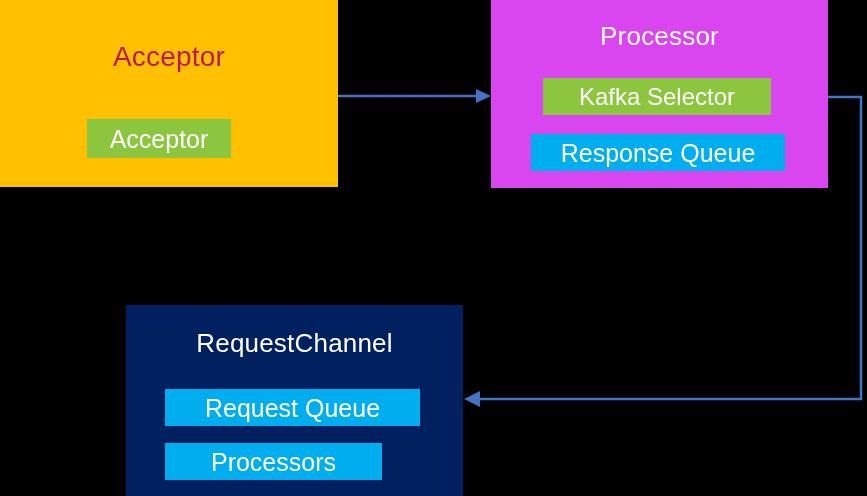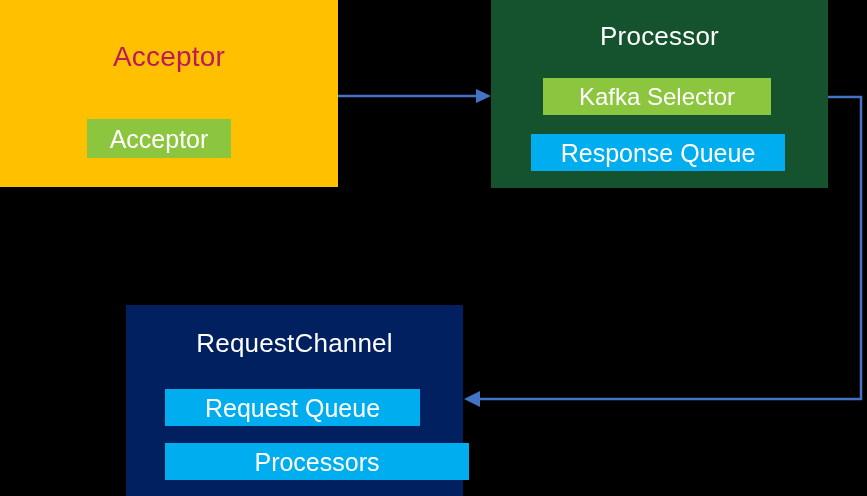--- a/index.html
+++ b/index.html
@@ -58,21 +58,21 @@
     font-size: 25px;
     line-height: 28px;
   }
 
   
   #processor-box {
     left: 491px;
     top: 0px;
     width: 337px;
     height: 188px;
-    background: #14532d;
+    background: #d946ef;
   }
   #processor-title {
     position: absolute;
     left: 0;
     top: 20px;
     width: 337px;
     text-align: center;
     color: #FFFFFF;
     font-size: 26px;
     line-height: 32px;
@@ -143,21 +143,21 @@
   }
   #request-queue-chip .chip-label {
     color: #FFFFFF;
     font-size: 25px;
     line-height: 28px;
   }
   #processors-chip {
     position: absolute;
     left: 39px;
     top: 138px;
-    width: 304px;
+    width: 217px;
     height: 37px;
     background: #00AEEF;
     display: flex;
     align-items: center;
     justify-content: center;
   }
   #processors-chip .chip-label {
     color: #FFFFFF;
     font-size: 25px;
     line-height: 28px;

